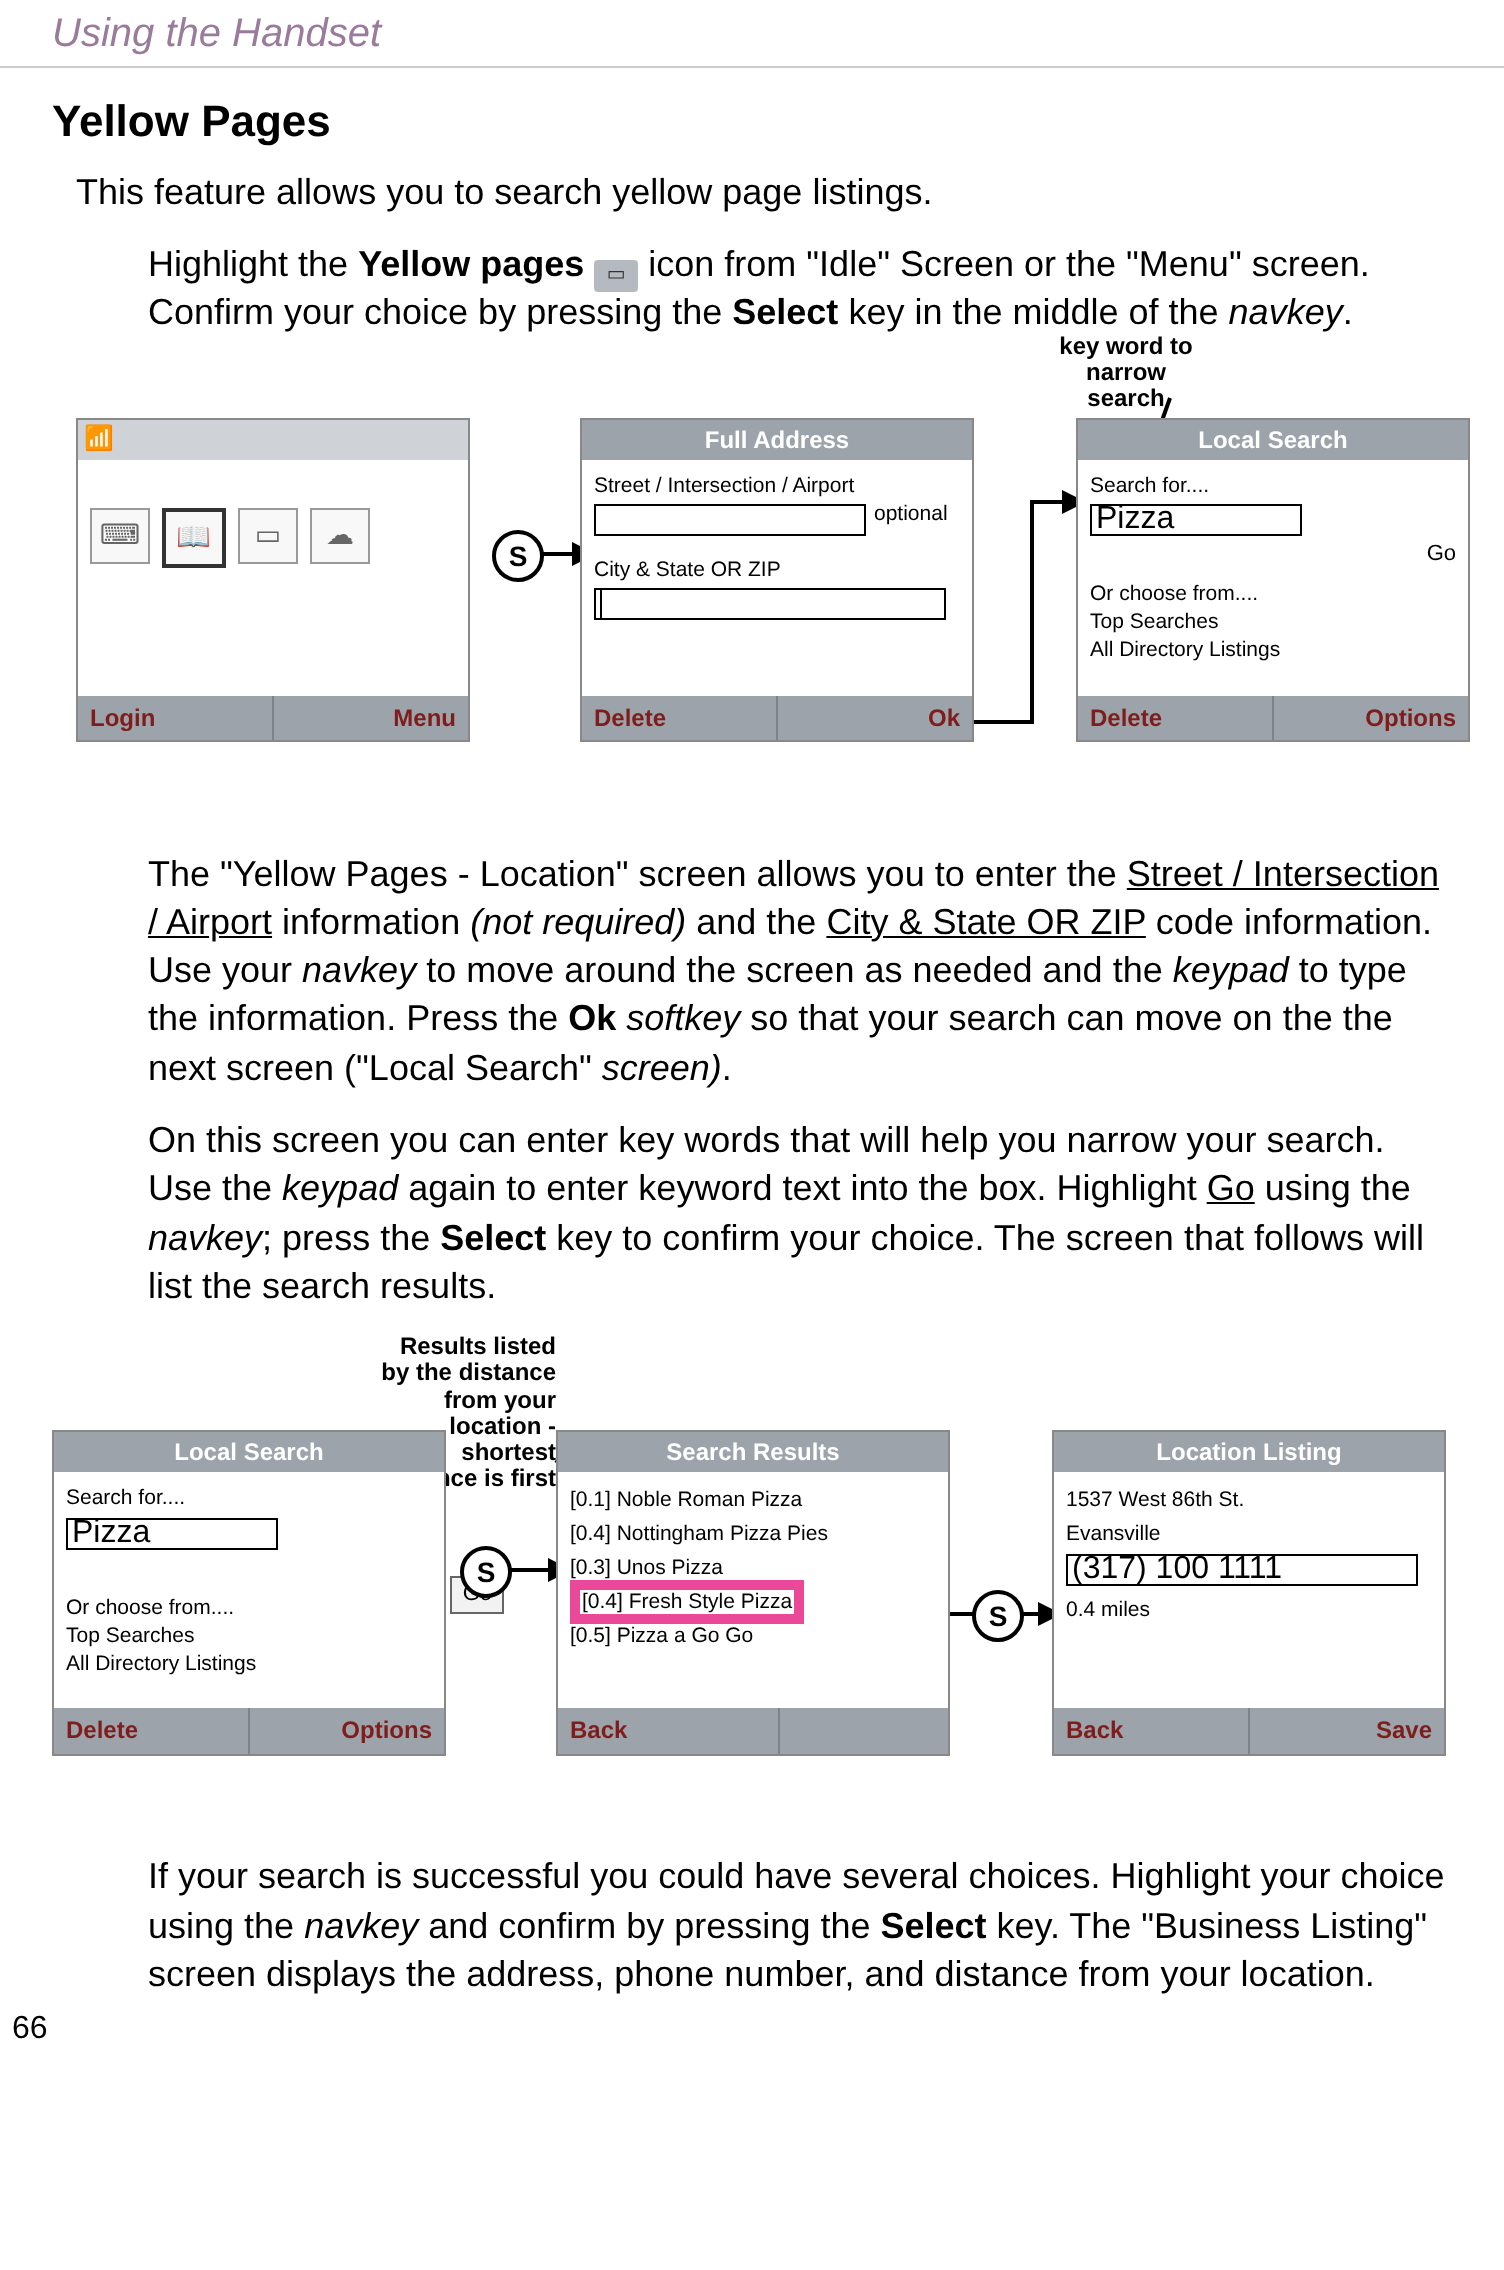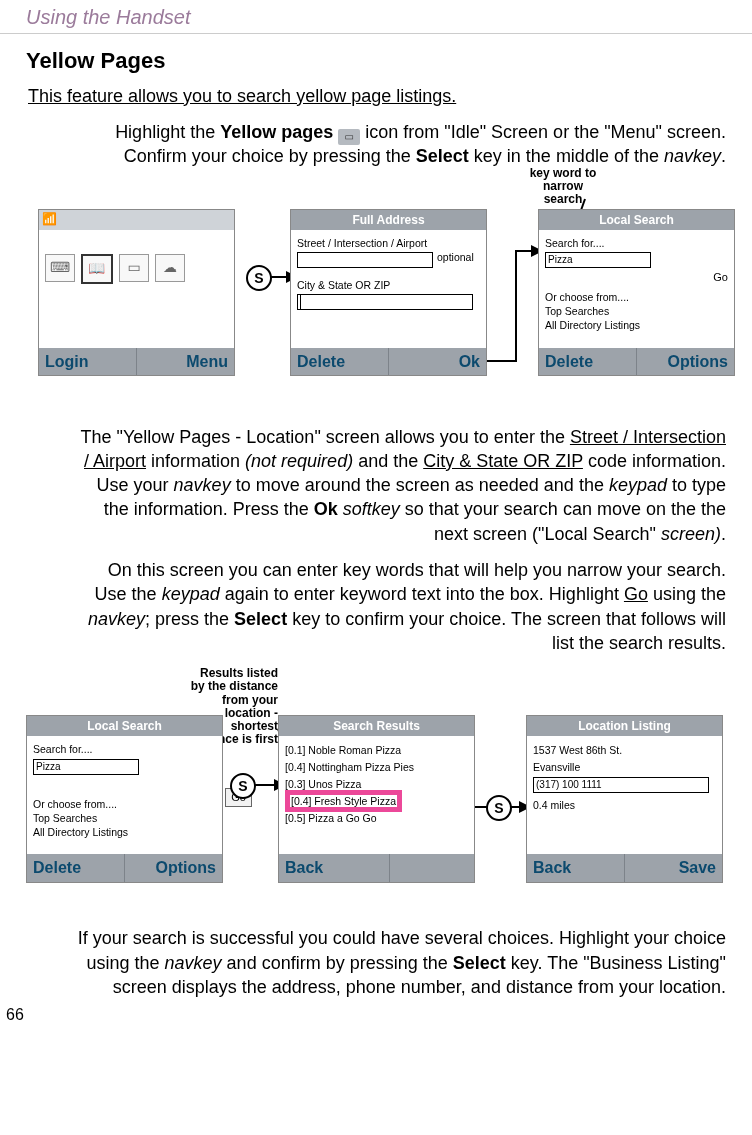--- a/index.html
+++ b/index.html
@@ -24,28 +24,26 @@
   }
   .content {
     padding: 0 26px;
   }
   h2.title {
     font-size: 22px;
     margin: 0 0 8px 0;
     font-weight: bold;
   }
   .intro {
-    margin: 0 0 12px 2px;
+    margin: 0 0 12px 12px;
     font-size: 18px;
-    text-decoration: underline;
   }
   .para {
     font-size: 18px;
     margin: 0 0 12px 48px;
-    text-align: right;
   }
   .emph { font-style: italic; }
   .bold { font-weight: bold; }
   .ul { text-decoration: underline; }
   .icon-sq {
     display: inline-flex;
     width: 22px;
     height: 16px;
     background: #b5bac0;
     border-radius: 2px;
@@ -89,23 +87,23 @@
   }
   .body-area {
     padding: 6px;
     height: 118px;
     box-sizing: border-box;
     position: relative;
   }
   .softkeys {
     display: flex;
     background: #9da3aa;
-    color: #0c4a6e;
-    font-weight: bold;
-    font-size: 16px;
+    color: #7f1d1d;
+    font-weight: bold;
+    font-size: 12px;
   }
   .softkey {
     flex: 1;
     text-align: left;
     padding: 3px 6px;
     border-right: 1px solid #7d838a;
   }
   .softkey:last-child {
     text-align: right;
     border-right: none;
@@ -114,21 +112,21 @@
     flex: 0 0 50%;
     border-right: 1px solid #7d838a;
   }
 
   .input-box {
     border: 1px solid #000;
     height: 14px;
     margin: 2px 0 4px 0;
     width: 130px;
     padding: 0 2px;
-    font-size: 10px;
+    font-size: 16px;
     line-height: 14px;
     background:#fff;
   }
   .input-full {
     width: 170px;
   }
   .small-label { font-size: 10.5px; }
 
   .circle-s {
     position: absolute;

